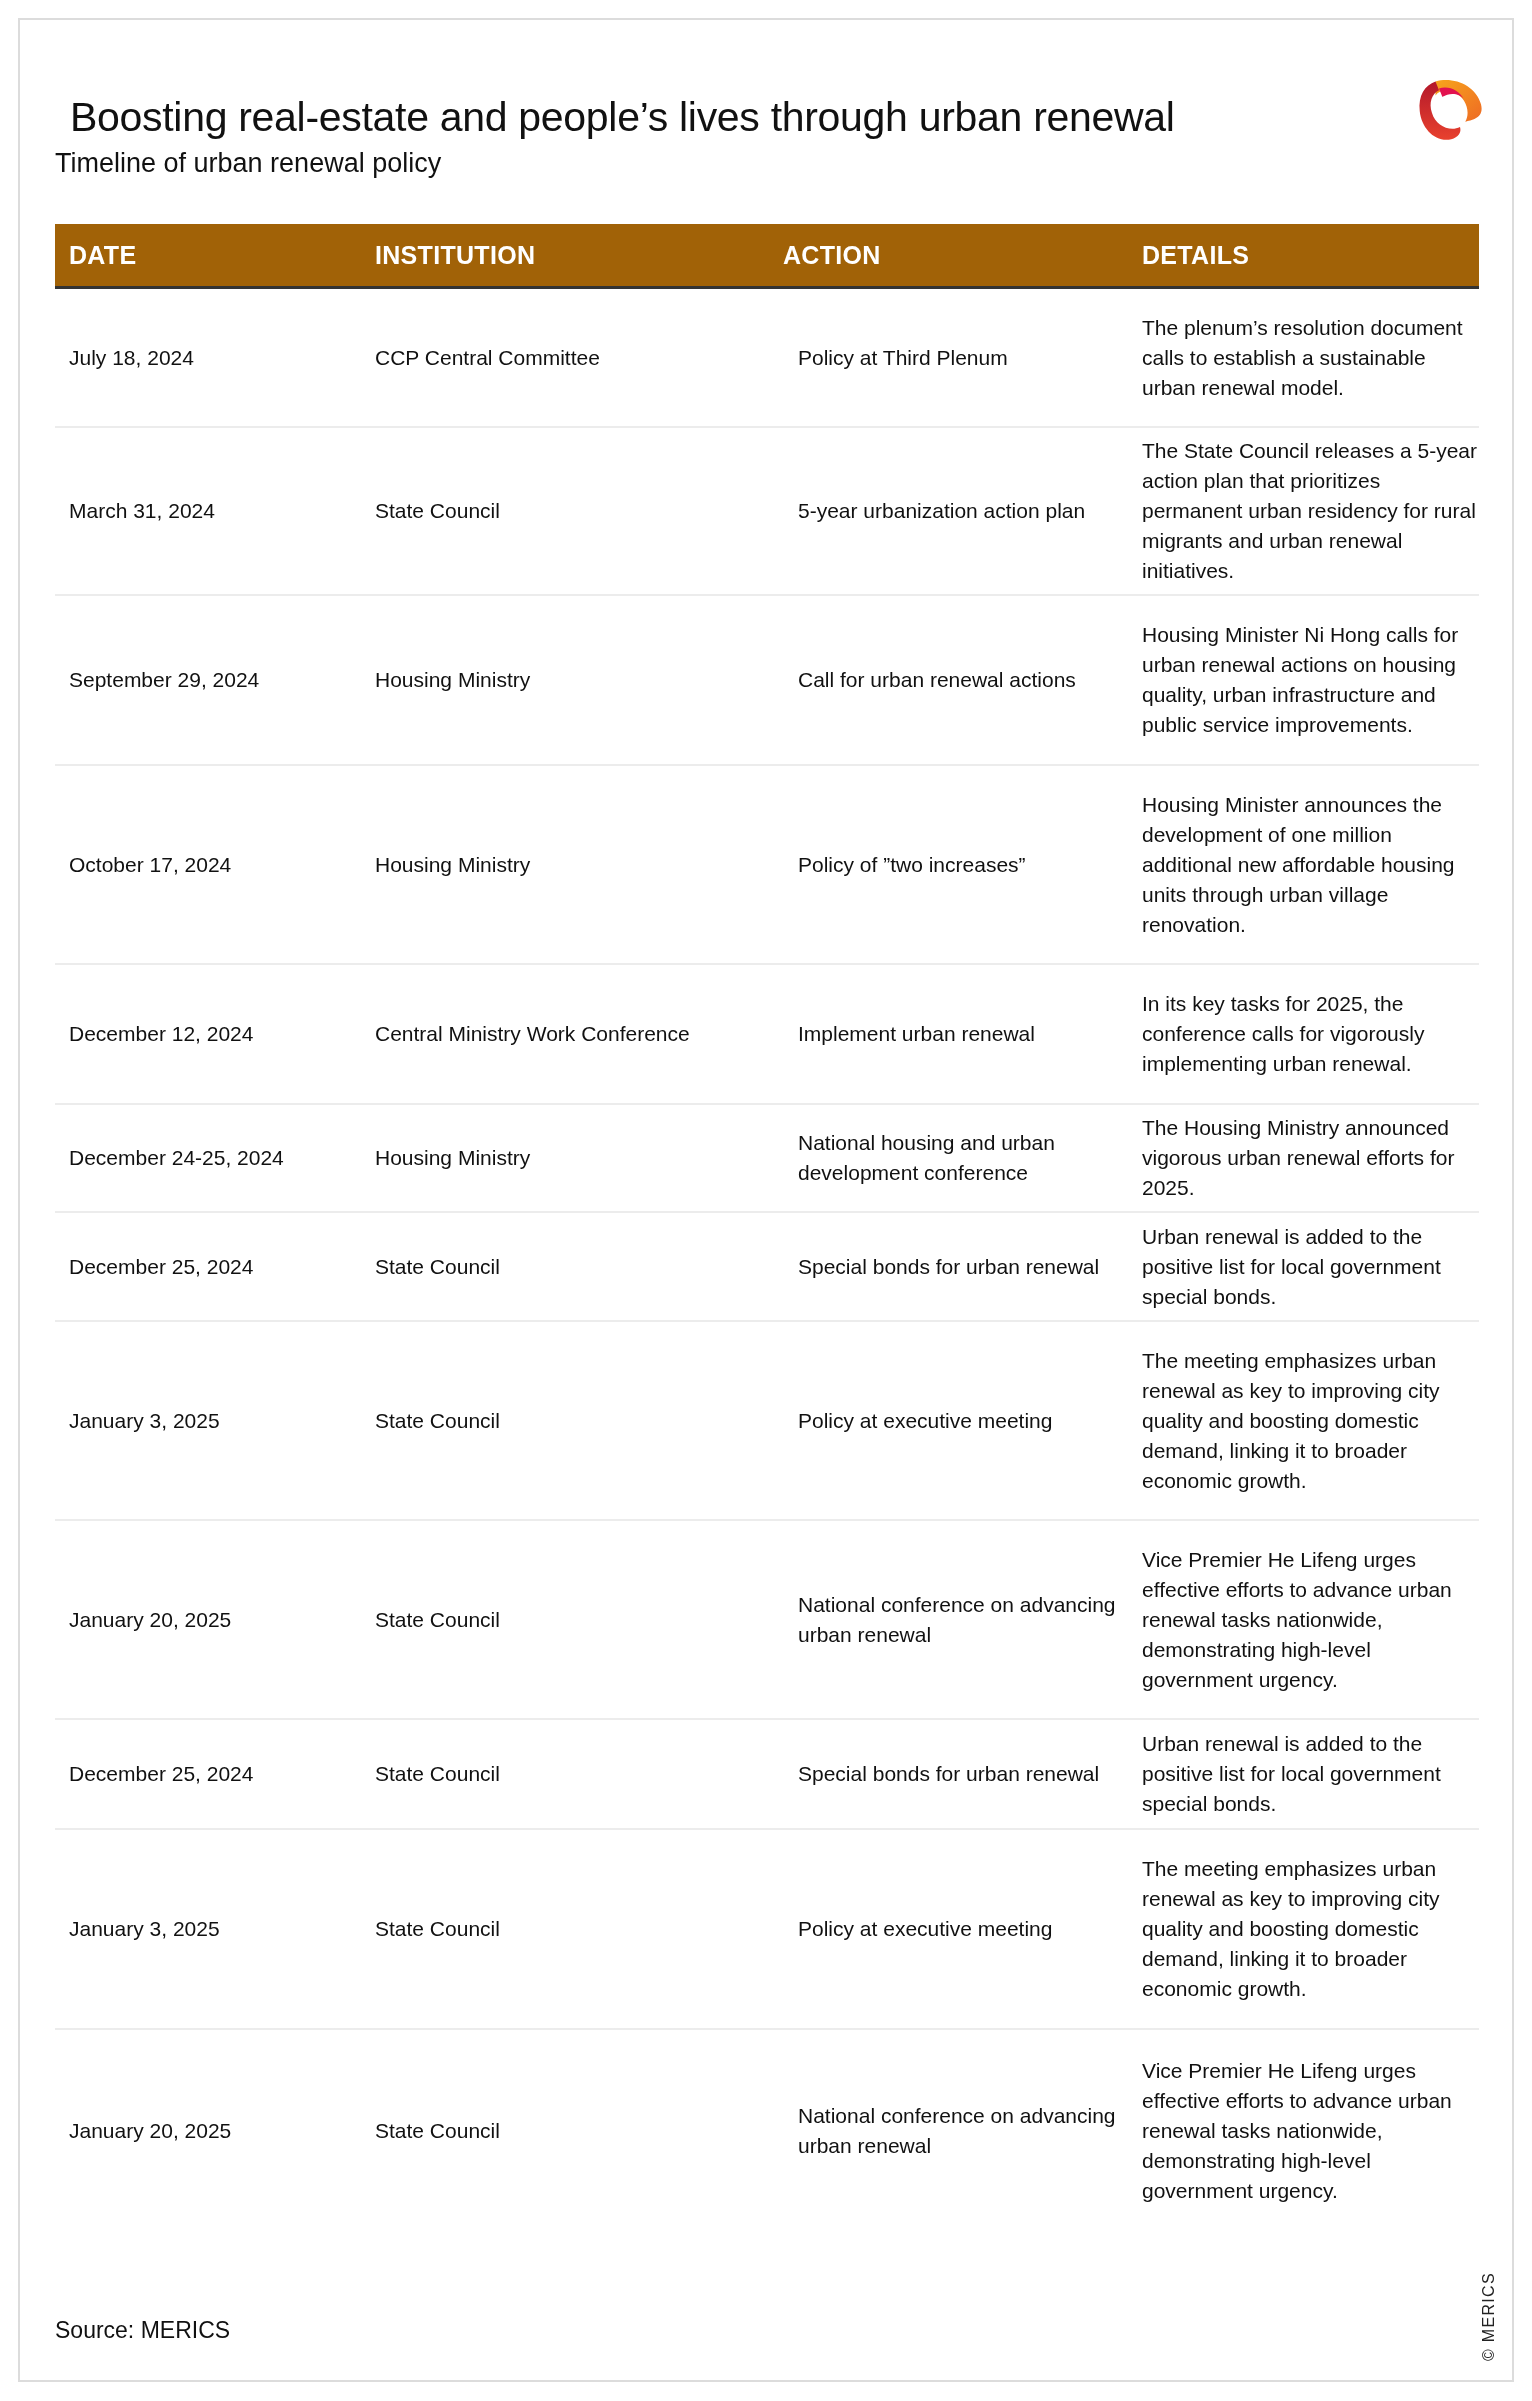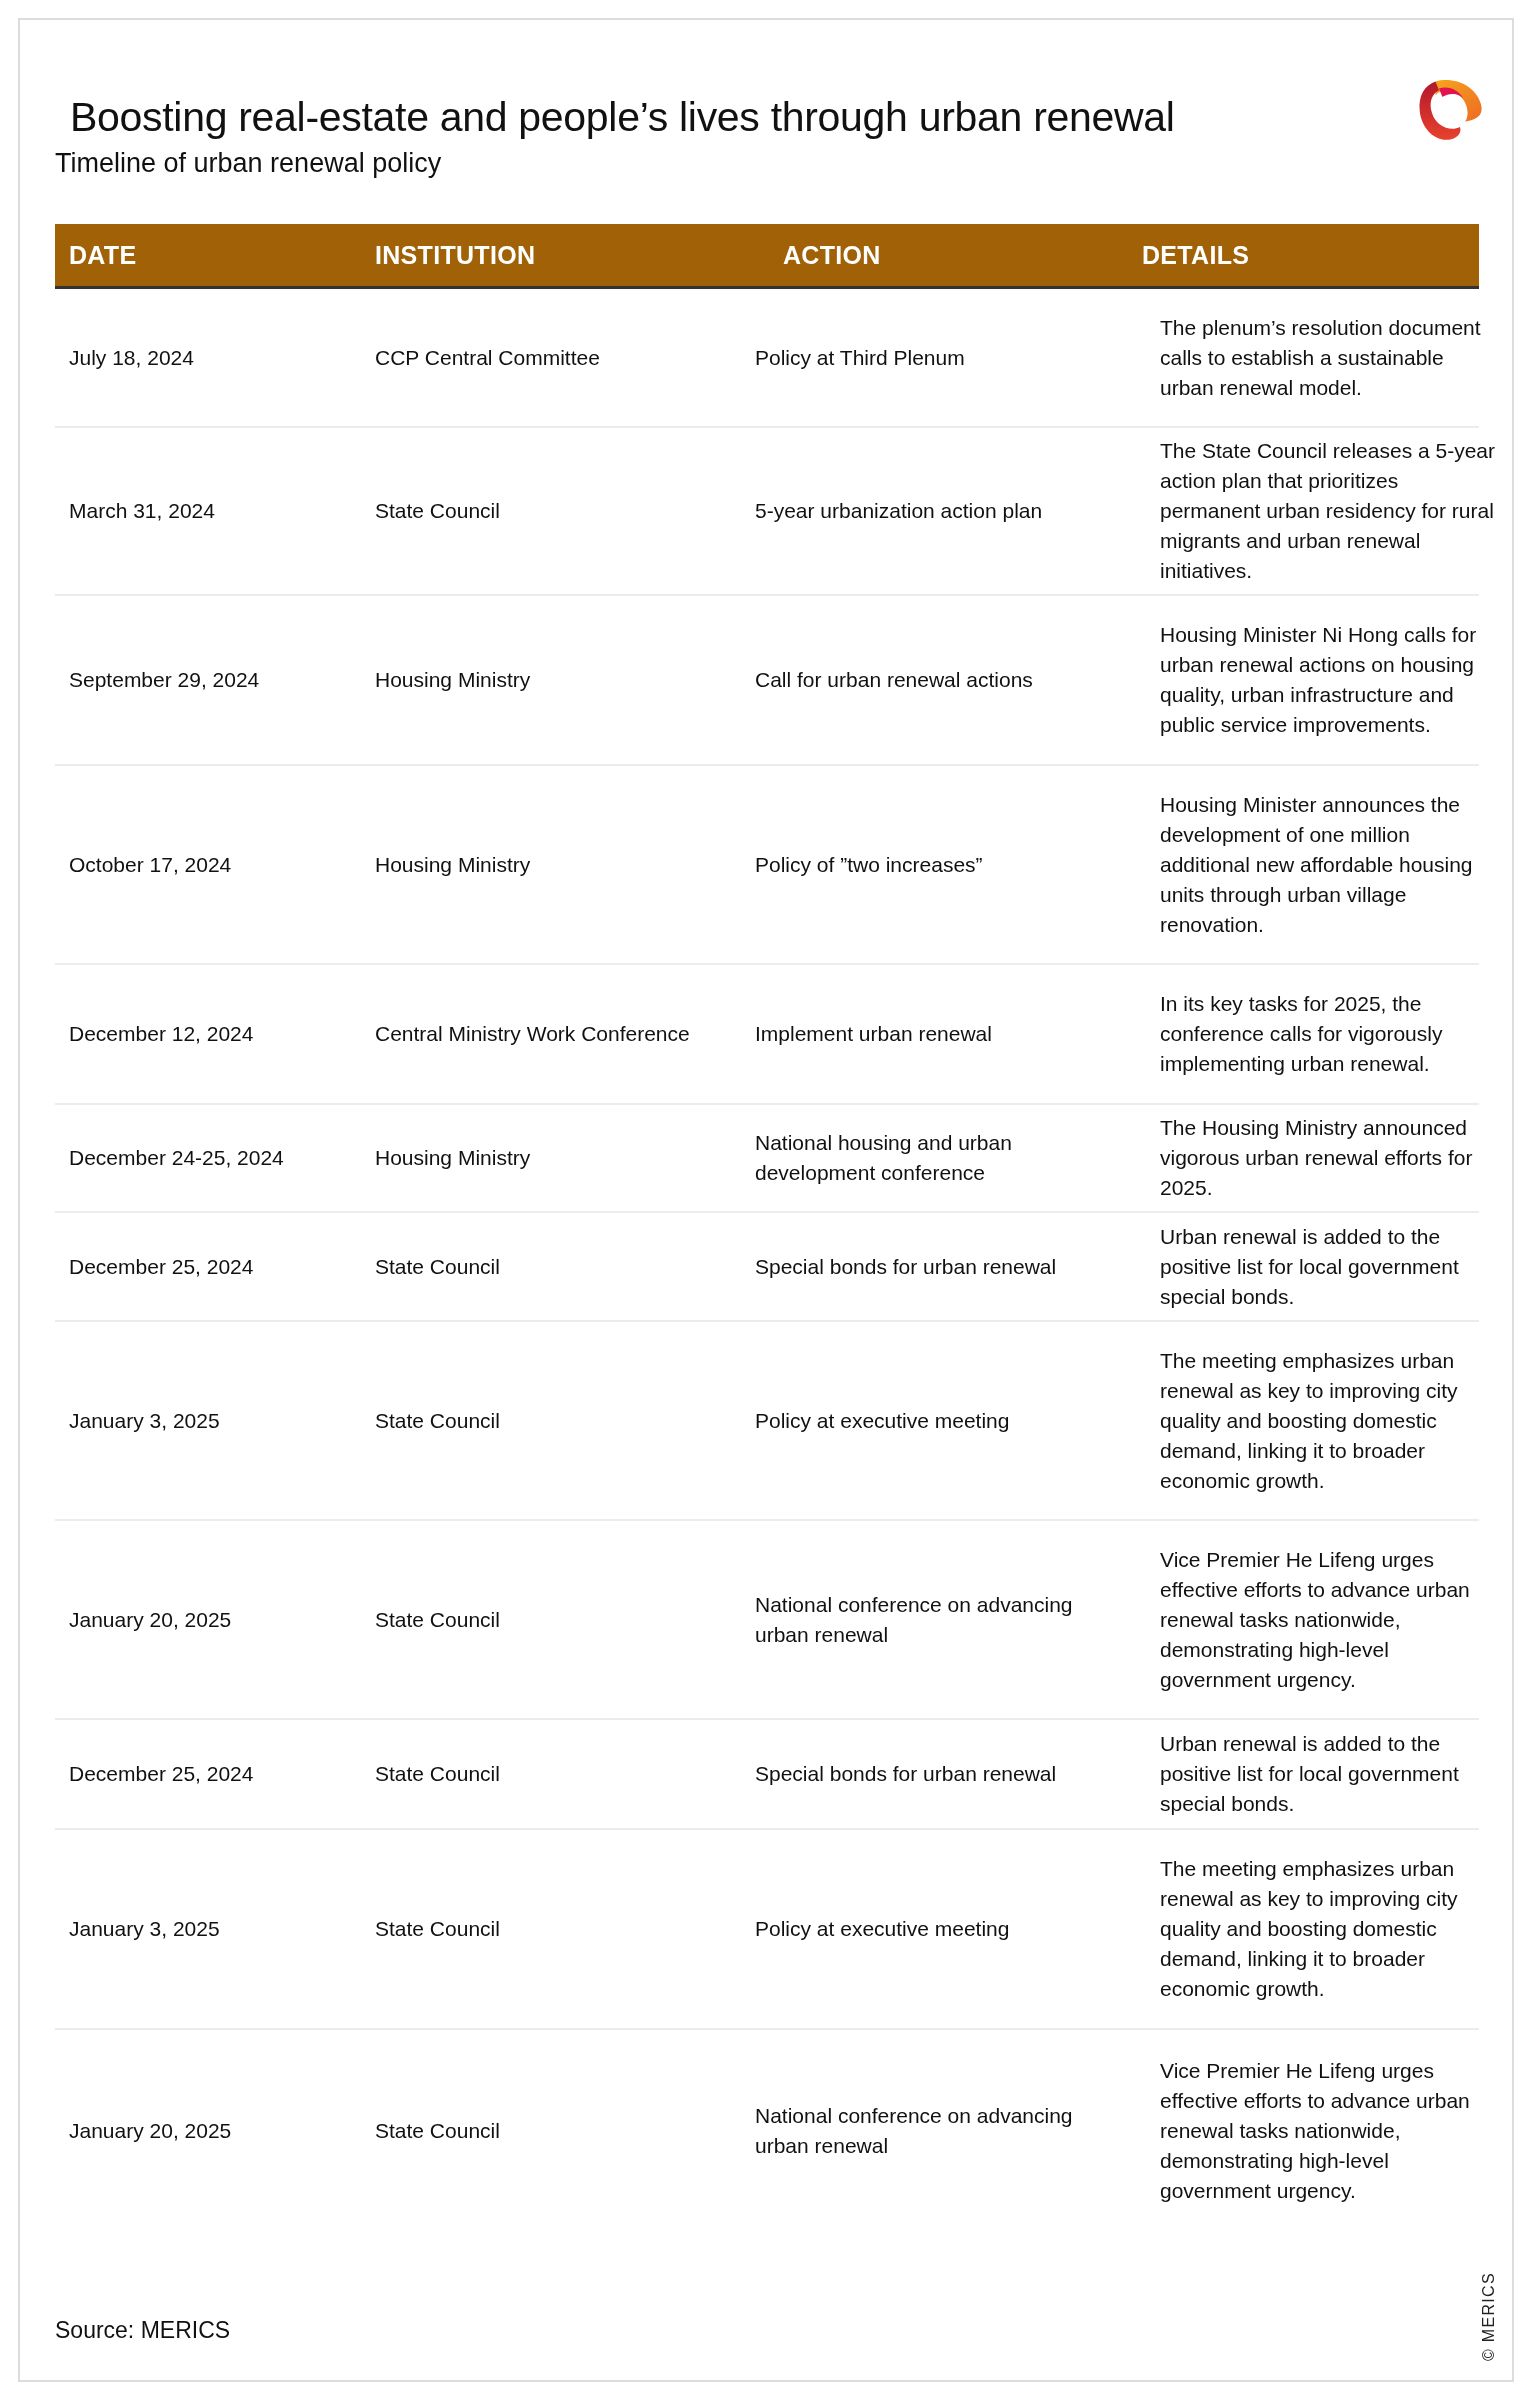--- a/index.html
+++ b/index.html
@@ -12,22 +12,22 @@
   .subtitle { position: absolute; left: 55px; top: 146px; font-size: 27px; line-height: 35px; color: #111; margin: 0; }
   .logo { position: absolute; left: 1409px; top: 78px; width: 74px; height: 70px; }
   .table { position: absolute; left: 55px; top: 224px; width: 1424px; }
   .thead { height: 62px; background: #a16207; border-bottom: 3.5px solid #333333; position: relative; }
   .th { position: absolute; top: 0; height: 62px; line-height: 62px; color: #fff;
         font-weight: bold; font-size: 25px; letter-spacing: 0.3px; }
   .row { position: relative; border-bottom: 2.6px solid #ececec; box-sizing: border-box; }
   .cell { position: absolute; top: 0; bottom: 0; display: flex; align-items: center; font-size: 21px; line-height: 30px; color: #111; }
   .c-date { left: 14px; width: 282px; }
   .c-inst { left: 320px; width: 370px; }
-  .c-act { left: 700px; width: 335px; }
-  .c-det { left: 1087px; width: 338px; margin-left: 18px; }
+  .c-act { left: 743px; width: 335px; }
+  .c-det { left: 1087px; width: 338px; }
   .cell span { display: block; }
   .source { position: absolute; left: 55px; top: 2315px; font-size: 23px; line-height: 30px; color: #111; }
   .copyright { position: absolute; left: 1480px; top: 2361px; transform-origin: left top; transform: rotate(-90deg);
                font-size: 16px; letter-spacing: 1.3px; color: #222; white-space: nowrap; }
   .col-0 { left: 14px; } .col-1 { left: 320px; } .col-2 { left: 728px; } .col-3 { left: 1087px; }
 </style>
 </head>
 <body>
 
 <div class="frame"></div>

